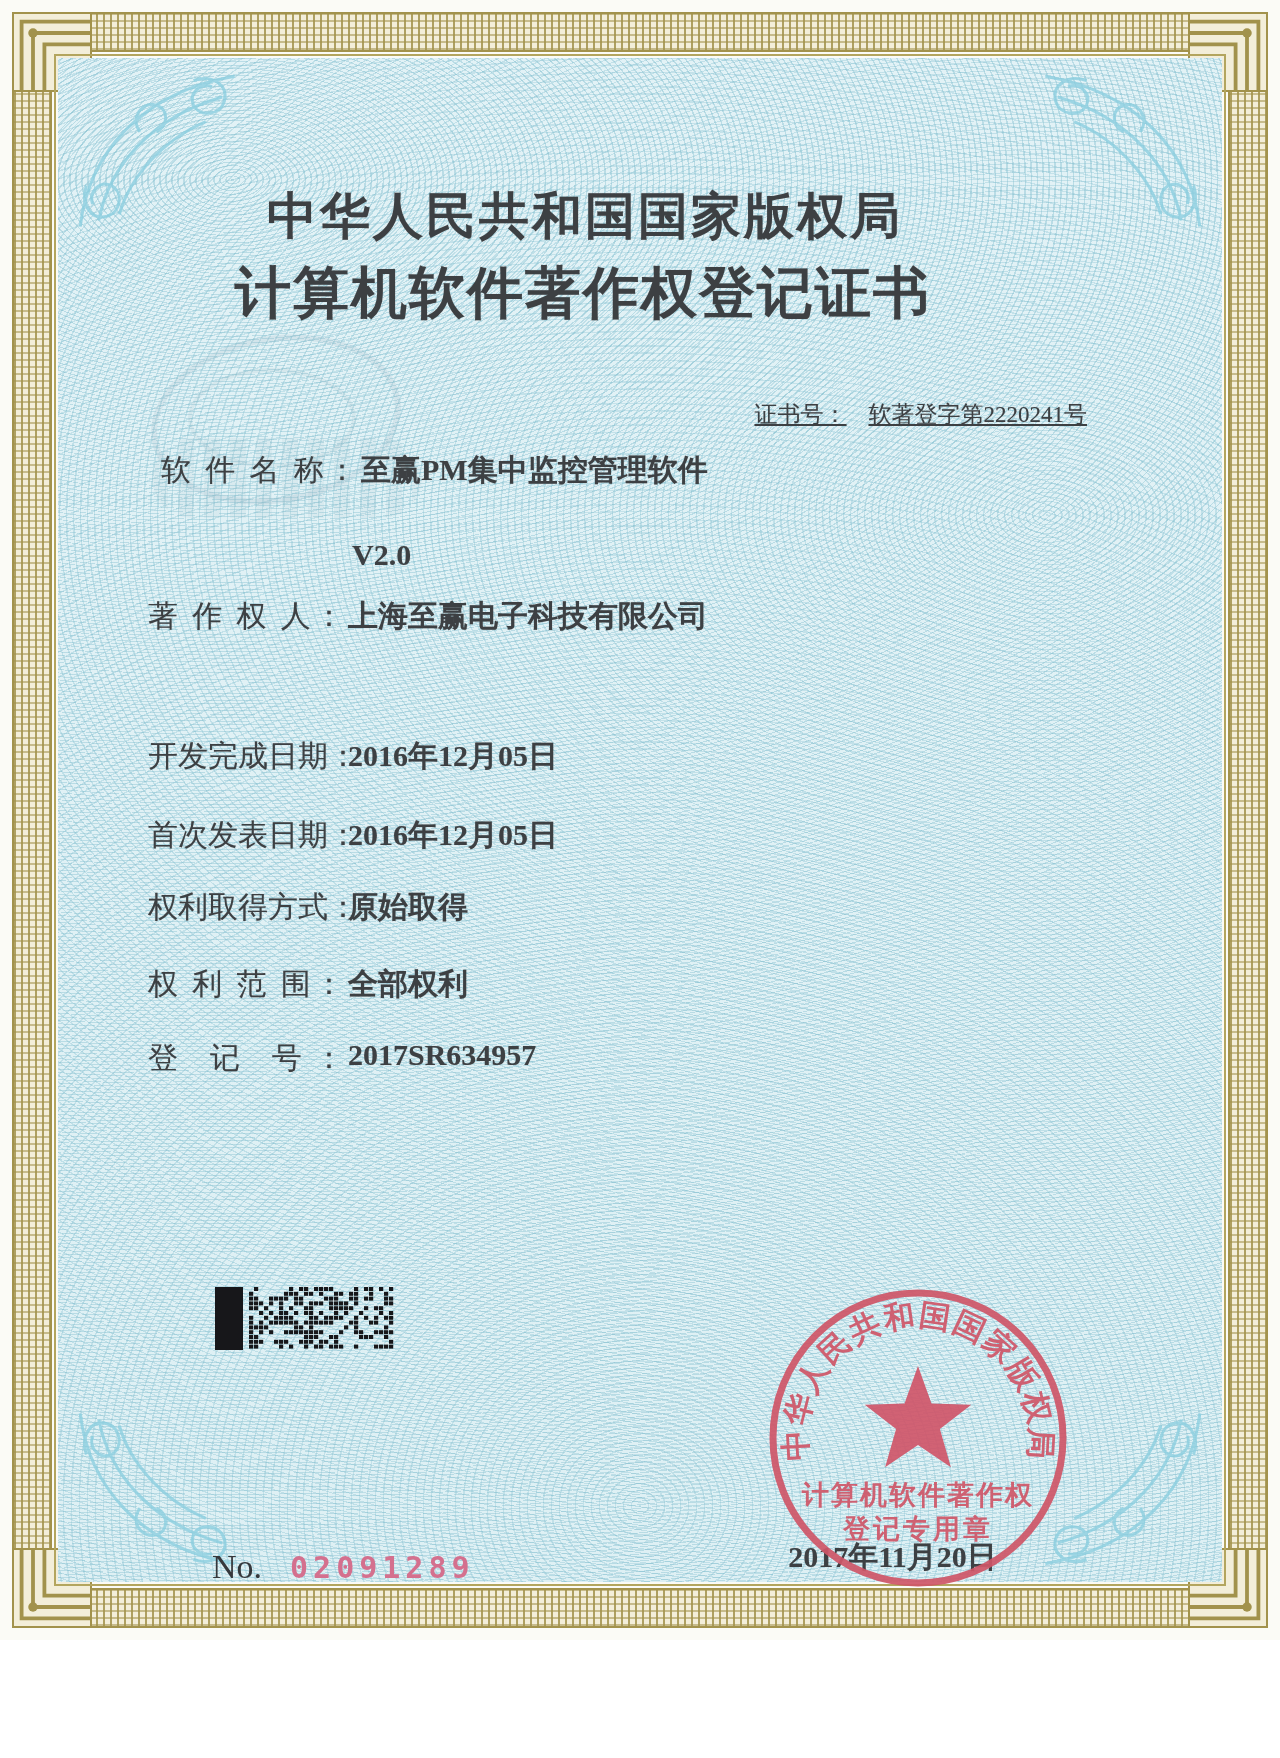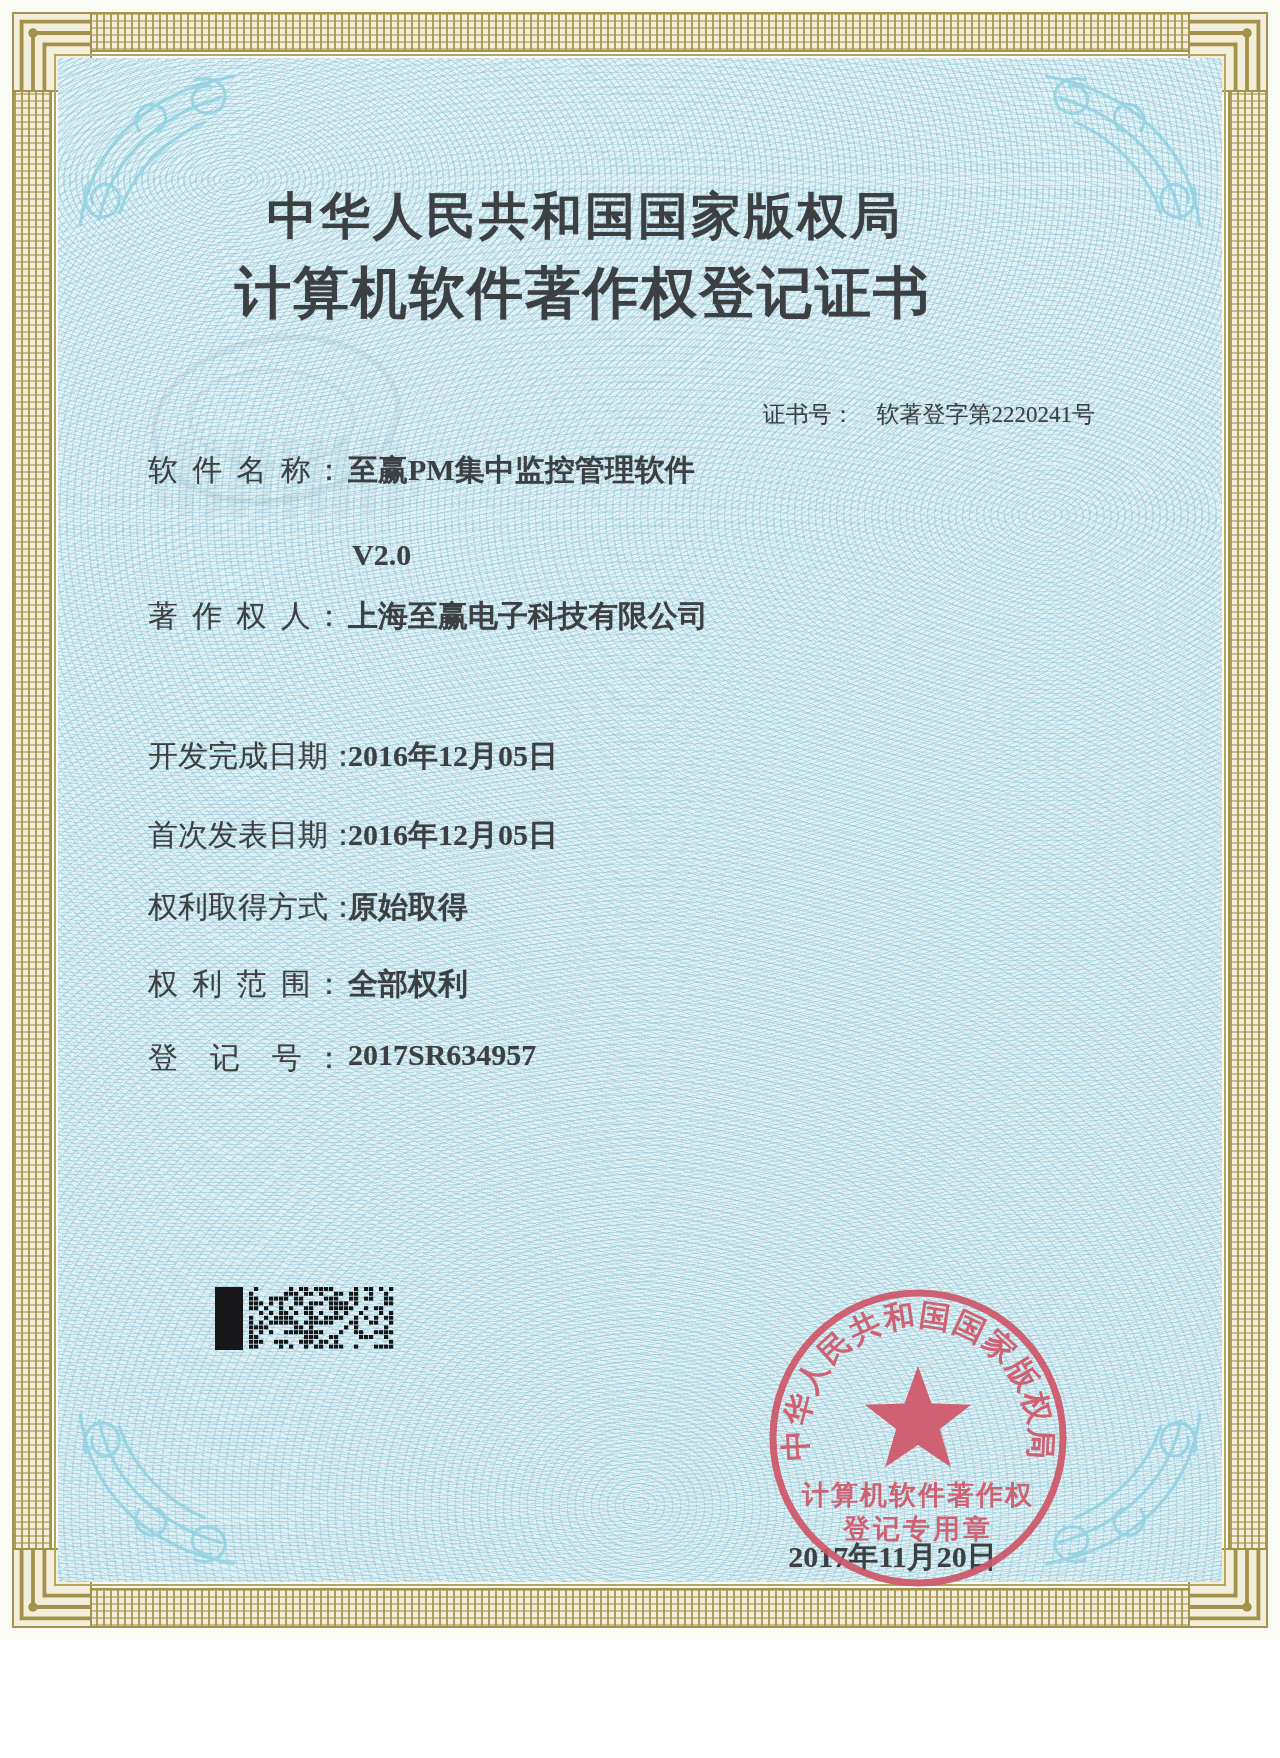--- a/index.html
+++ b/index.html
@@ -37,21 +37,21 @@
           border-radius:50%;transform:rotate(-10deg);}
   .ghost2{position:absolute;left:188px;top:368px;width:160px;height:92px;border:4px solid rgba(150,182,194,.16);border-radius:50%;}
   .ghost3{position:absolute;left:152px;top:438px;width:270px;height:80px;border-radius:40px;
           background:repeating-linear-gradient(90deg, rgba(150,182,194,.12) 0 16px, rgba(0,0,0,0) 16px 26px);}
   
   .ink{color:#3d4043;text-shadow:0 0 1px rgba(61,64,67,.30);}
   .authority{position:absolute;left:-55px;top:183px;width:1280px;text-align:center;
              font-size:50px;font-weight:bold;letter-spacing:3px;white-space:nowrap;}
   .cert-title{position:absolute;left:-57px;top:256px;width:1280px;text-align:center;
               font-size:56px;font-weight:bold;letter-spacing:2px;white-space:nowrap;}
-  .certno{position:absolute;top:399px;right:185px;font-size:23px;white-space:nowrap;}
+  .certno{position:absolute;top:399px;right:193px;font-size:23px;white-space:nowrap;text-decoration:underline;}
   .certno .cv{margin-left:22px;}
   .row{position:absolute;left:148px;font-size:30px;white-space:nowrap;}
   .row .lab{display:inline-block;width:196px;text-align:justify;text-align-last:justify;}
   .row .val{position:absolute;left:200px;top:0;font-weight:600;white-space:nowrap;}
   .subline{position:absolute;font-size:30px;font-weight:600;white-space:nowrap;}
   .stmt{position:absolute;font-size:30px;letter-spacing:1.5px;white-space:nowrap;}
   
   .barcode{position:absolute;left:215px;top:1287px;width:184px;height:63px;display:flex;}
   .bc-bar{width:28px;height:63px;background:#17171a;margin-right:6px;}
   
@@ -159,21 +159,21 @@
   <div class="ghost1"></div>
   <div class="ghost2"></div>
   <div class="ghost3"></div>
 
   <div class="authority ink">中华人民共和国国家版权局</div>
   <div class="cert-title ink">计算机软件著作权登记证书</div>
   <div class="certno ink">
     <span>证书号：</span><span class="cv">软著登字第2220241号</span>
   </div>
 
-  <div class="row ink" style="top:450px;">
+  <div class="row ink" style="top:450px;margin-left:13px;">
     <span class="lab">软 件 名 称：</span>
     <span class="val">至赢PM集中监控管理软件</span>
   </div>
   <div class="subline ink" style="left:352px;top:538px;">V2.0</div>
 
   <div class="row ink" style="top:596px;">
     <span class="lab">著 作 权 人：</span>
     <span class="val">上海至赢电子科技有限公司</span>
   </div>
   <div class="row ink" style="top:736px;">
@@ -402,14 +402,17 @@
       </defs>
     <circle cx="156" cy="156" r="145" fill="none" stroke="#cf5668" stroke-width="7"></circle>
     <text font-size="31" font-weight="bold" fill="#cf5668" letter-spacing="2" font-family="Liberation Serif, serif">
       <textPath href="#ringPath" startOffset="50%" text-anchor="middle">中华人民共和国国家版权局</textPath>
     </text>
     <polygon fill="#d0566a" points="156,84 169.5,121.4 209.3,122.7 177.9,147.1 188.9,185.3 156,163 123.1,185.3 134.1,147.1 102.7,122.7 142.5,121.4"></polygon>
     <text x="156" y="222" text-anchor="middle" font-size="27" font-weight="bold" fill="#cf5668" letter-spacing="2" font-family="Liberation Serif, serif">计算机软件著作权</text>
     <text x="156" y="256" text-anchor="middle" font-size="27" font-weight="bold" fill="#cf5668" letter-spacing="3" font-family="Liberation Serif, serif">登记专用章</text>
   </svg>
 
+  <div class="serial">
+    <span>No.</span><span class="num">02091289</span>
+  </div>
 
 </div>
 
 </body></html>

